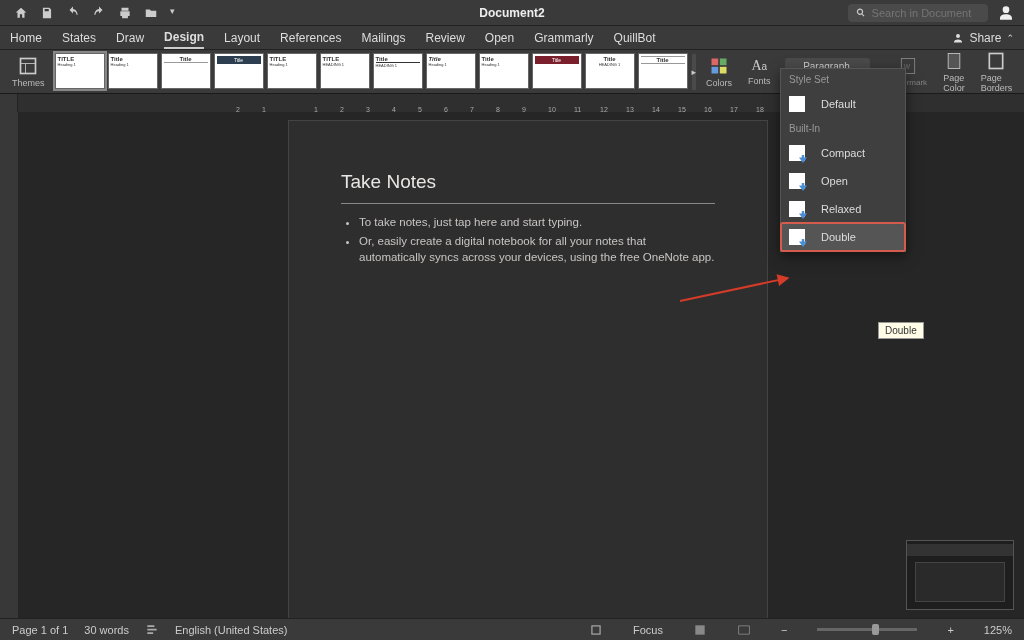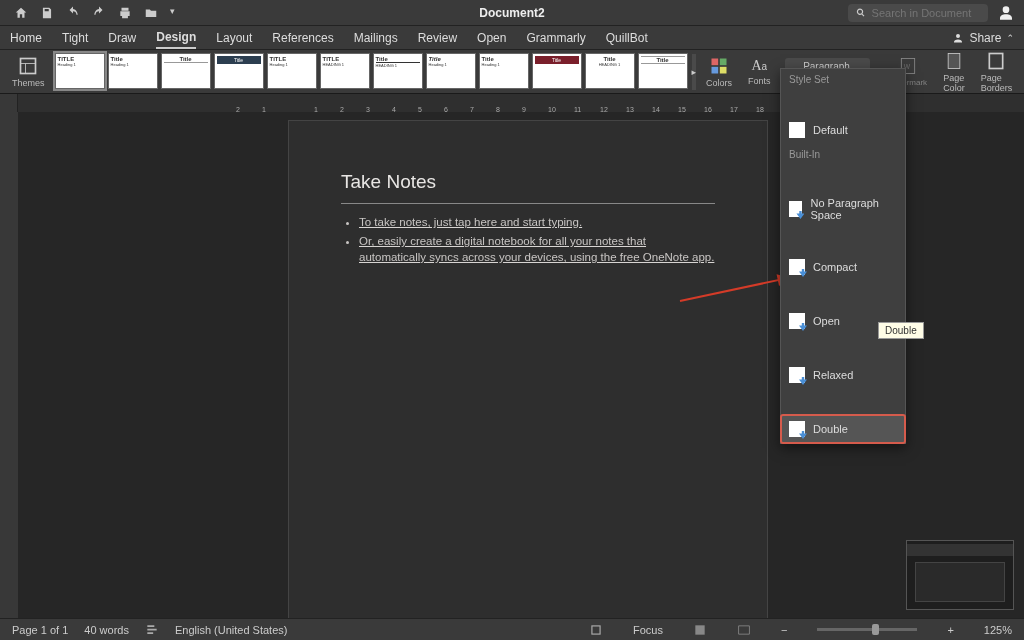--- a/index.html
+++ b/index.html
@@ -29,27 +29,27 @@
 .dropdown-trigger { background: #4a4a4a; padding: 3px 8px; font-size: 10px; color: #ccc; border-radius: 3px; cursor: pointer; display: flex; align-items: center; gap: 4px; }
 .ruler-row { height: 18px; background: #2f2f2f; display: flex; align-items: center; position: relative; }
 .ruler-corner { width: 18px; height: 18px; background: #383838; border-right: 1px solid #222; }
 .ruler { flex: 1; background: #383838; position: relative; font-size: 7px; color: #aaa; }
 .ruler-tick { position: absolute; top: 3px; }
 .workspace { position: absolute; top: 112px; left: 0; right: 0; bottom: 22px; background: #262626; display: flex; }
 .v-ruler { width: 18px; background: #383838; }
 .page-area { flex: 1; position: relative; overflow: hidden; }
 .page { position: absolute; left: 270px; top: 8px; width: 480px; height: 620px; background: #2e2e2e; border: 1px solid #444; padding: 50px 52px; color: #d8d5d3; }
 .page h1 { font-size: 19px; font-weight: 400; color: #e8e6e4; padding-bottom: 10px; border-bottom: 1px solid #888; margin-bottom: 10px; }
-.page ul { list-style: disc; padding-left: 18px; margin-bottom: 32px; text-decoration: underline; }
+.page ul { list-style: disc; padding-left: 18px; margin-bottom: 32px; }
 .page li { font-size: 11.5px; line-height: 1.4; color: #c8c5c3; margin-bottom: 3px; }
 .page p { font-size: 11.5px; color: #c8c5c3; }
 .page a { color: #c8c5c3; text-decoration: underline; font-weight: 600; }
 .spacing-menu { position: absolute; top: 68px; left: 780px; width: 126px; background: #3f3f3f; border: 1px solid #555; box-shadow: 0 4px 12px rgba(0,0,0,.5); z-index: 100; }
 .spacing-menu .section-lbl { font-size: 10px; color: #999; padding: 5px 8px; }
-.spacing-item { display: flex; align-items: center; gap: 8px; padding: 6px 8px; cursor: pointer; font-size: 11px; color: #ddd; margin-top: 26px; }
+.spacing-item { display: flex; align-items: center; gap: 16px; padding: 6px 8px; cursor: pointer; font-size: 11px; color: #ddd; }
 .spacing-item.highlighted { background: #555; outline: 2px solid #d55b4c; outline-offset: -1px; border-radius: 2px; }
 .spacing-icon { width: 16px; height: 16px; background: #fff; position: relative; }
 .spacing-icon::after { content: ''; position: absolute; bottom: -2px; right: -2px; width: 8px; height: 8px; background: #4a8fd6; clip-path: polygon(50% 100%, 0 30%, 35% 30%, 35% 0, 65% 0, 65% 30%, 100% 30%); }
 .spacing-icon.plain::after { display: none; }
 .tooltip { position: absolute; top: 322px; left: 878px; background: #fffde7; color: #333; font-size: 10px; padding: 2px 6px; border: 1px solid #999; z-index: 101; }
 .arrow { position: absolute; top: 300px; left: 680px; width: 110px; height: 2px; background: #d43b28; transform: rotate(-12deg); transform-origin: left center; z-index: 99; }
 .arrow::after { content: ''; position: absolute; right: -2px; top: -5px; border-left: 12px solid #d43b28; border-top: 6px solid transparent; border-bottom: 6px solid transparent; }
 .minimap { position: absolute; right: 10px; bottom: 30px; width: 108px; height: 70px; background: #1e1e1e; border: 1px solid #555; }
 .minimap-inner { width: 100%; height: 12px; background: #333; margin-top: 3px; }
 .statusbar { position: absolute; bottom: 0; left: 0; right: 0; height: 22px; background: #3a3a3a; display: flex; align-items: center; padding: 0 12px; gap: 16px; font-size: 11px; color: #ccc; border-top: 1px solid #222; }
@@ -90,21 +90,21 @@
       </svg>
     <input placeholder="Search in Document" style="">
   </div>
   <svg class="user-icon" viewBox="0 0 24 24">
       <path d="M12 12a5 5 0 100-10 5 5 0 000 10zm0 2c-5 0-9 2-9 6v2h18v-2c0-4-4-6-9-6z"></path>
     </svg>
 </div>
 
 <div class="tabs-row">
   <div class="tab">Home</div>
-  <div class="tab">Tight</div>
+  <div class="tab">States</div>
   <div class="tab">Draw</div>
   <div class="tab active">Design</div>
   <div class="tab">Layout</div>
   <div class="tab">References</div>
   <div class="tab">Mailings</div>
   <div class="tab">Review</div>
   <div class="tab">Open</div>
   <div class="tab">Grammarly</div>
   <div class="tab">QuillBot</div>
   <div class="share-btn">
@@ -257,24 +257,20 @@
 
 <div class="spacing-menu">
   <div class="section-lbl">Style Set</div>
   <div class="spacing-item">
     <div class="spacing-icon plain"></div>
     <span>Default</span>
   </div>
   <div class="section-lbl">Built-In</div>
   <div class="spacing-item">
       <div class="spacing-icon"></div>
-      <span>No Paragraph Space</span>
-    </div>
-  <div class="spacing-item">
-      <div class="spacing-icon"></div>
       <span>Compact</span>
     </div>
   <div class="spacing-item">
       <div class="spacing-icon"></div>
       <span>Open</span>
     </div>
   <div class="spacing-item">
       <div class="spacing-icon"></div>
       <span>Relaxed</span>
     </div>
@@ -286,21 +282,21 @@
 <div class="tooltip">Double</div>
 <div class="arrow"></div>
 
 <div class="minimap">
   <div class="minimap-inner"></div>
   <div style="margin:6px 8px;border:1px solid #444;height:40px;background:#2a2a2a"></div>
 </div>
 
 <div class="statusbar">
   <span>Page 1 of 1</span>
-  <span>40 words</span>
+  <span>30 words</span>
   <svg class="sb-icon" viewBox="0 0 24 24">
       <path d="M4 4h12v3H4zm0 6h16v3H4zm0 6h10v3H4z"></path>
     </svg>
   <span>English (United States)</span>
   <div class="sb-right">
     <svg class="sb-icon" viewBox="0 0 24 24">
         <rect x="5" y="5" width="14" height="14" fill="none" stroke="#aaa" stroke-width="2"></rect>
       </svg>
     <span>Focus</span>
     <svg class="sb-icon" viewBox="0 0 24 24">

